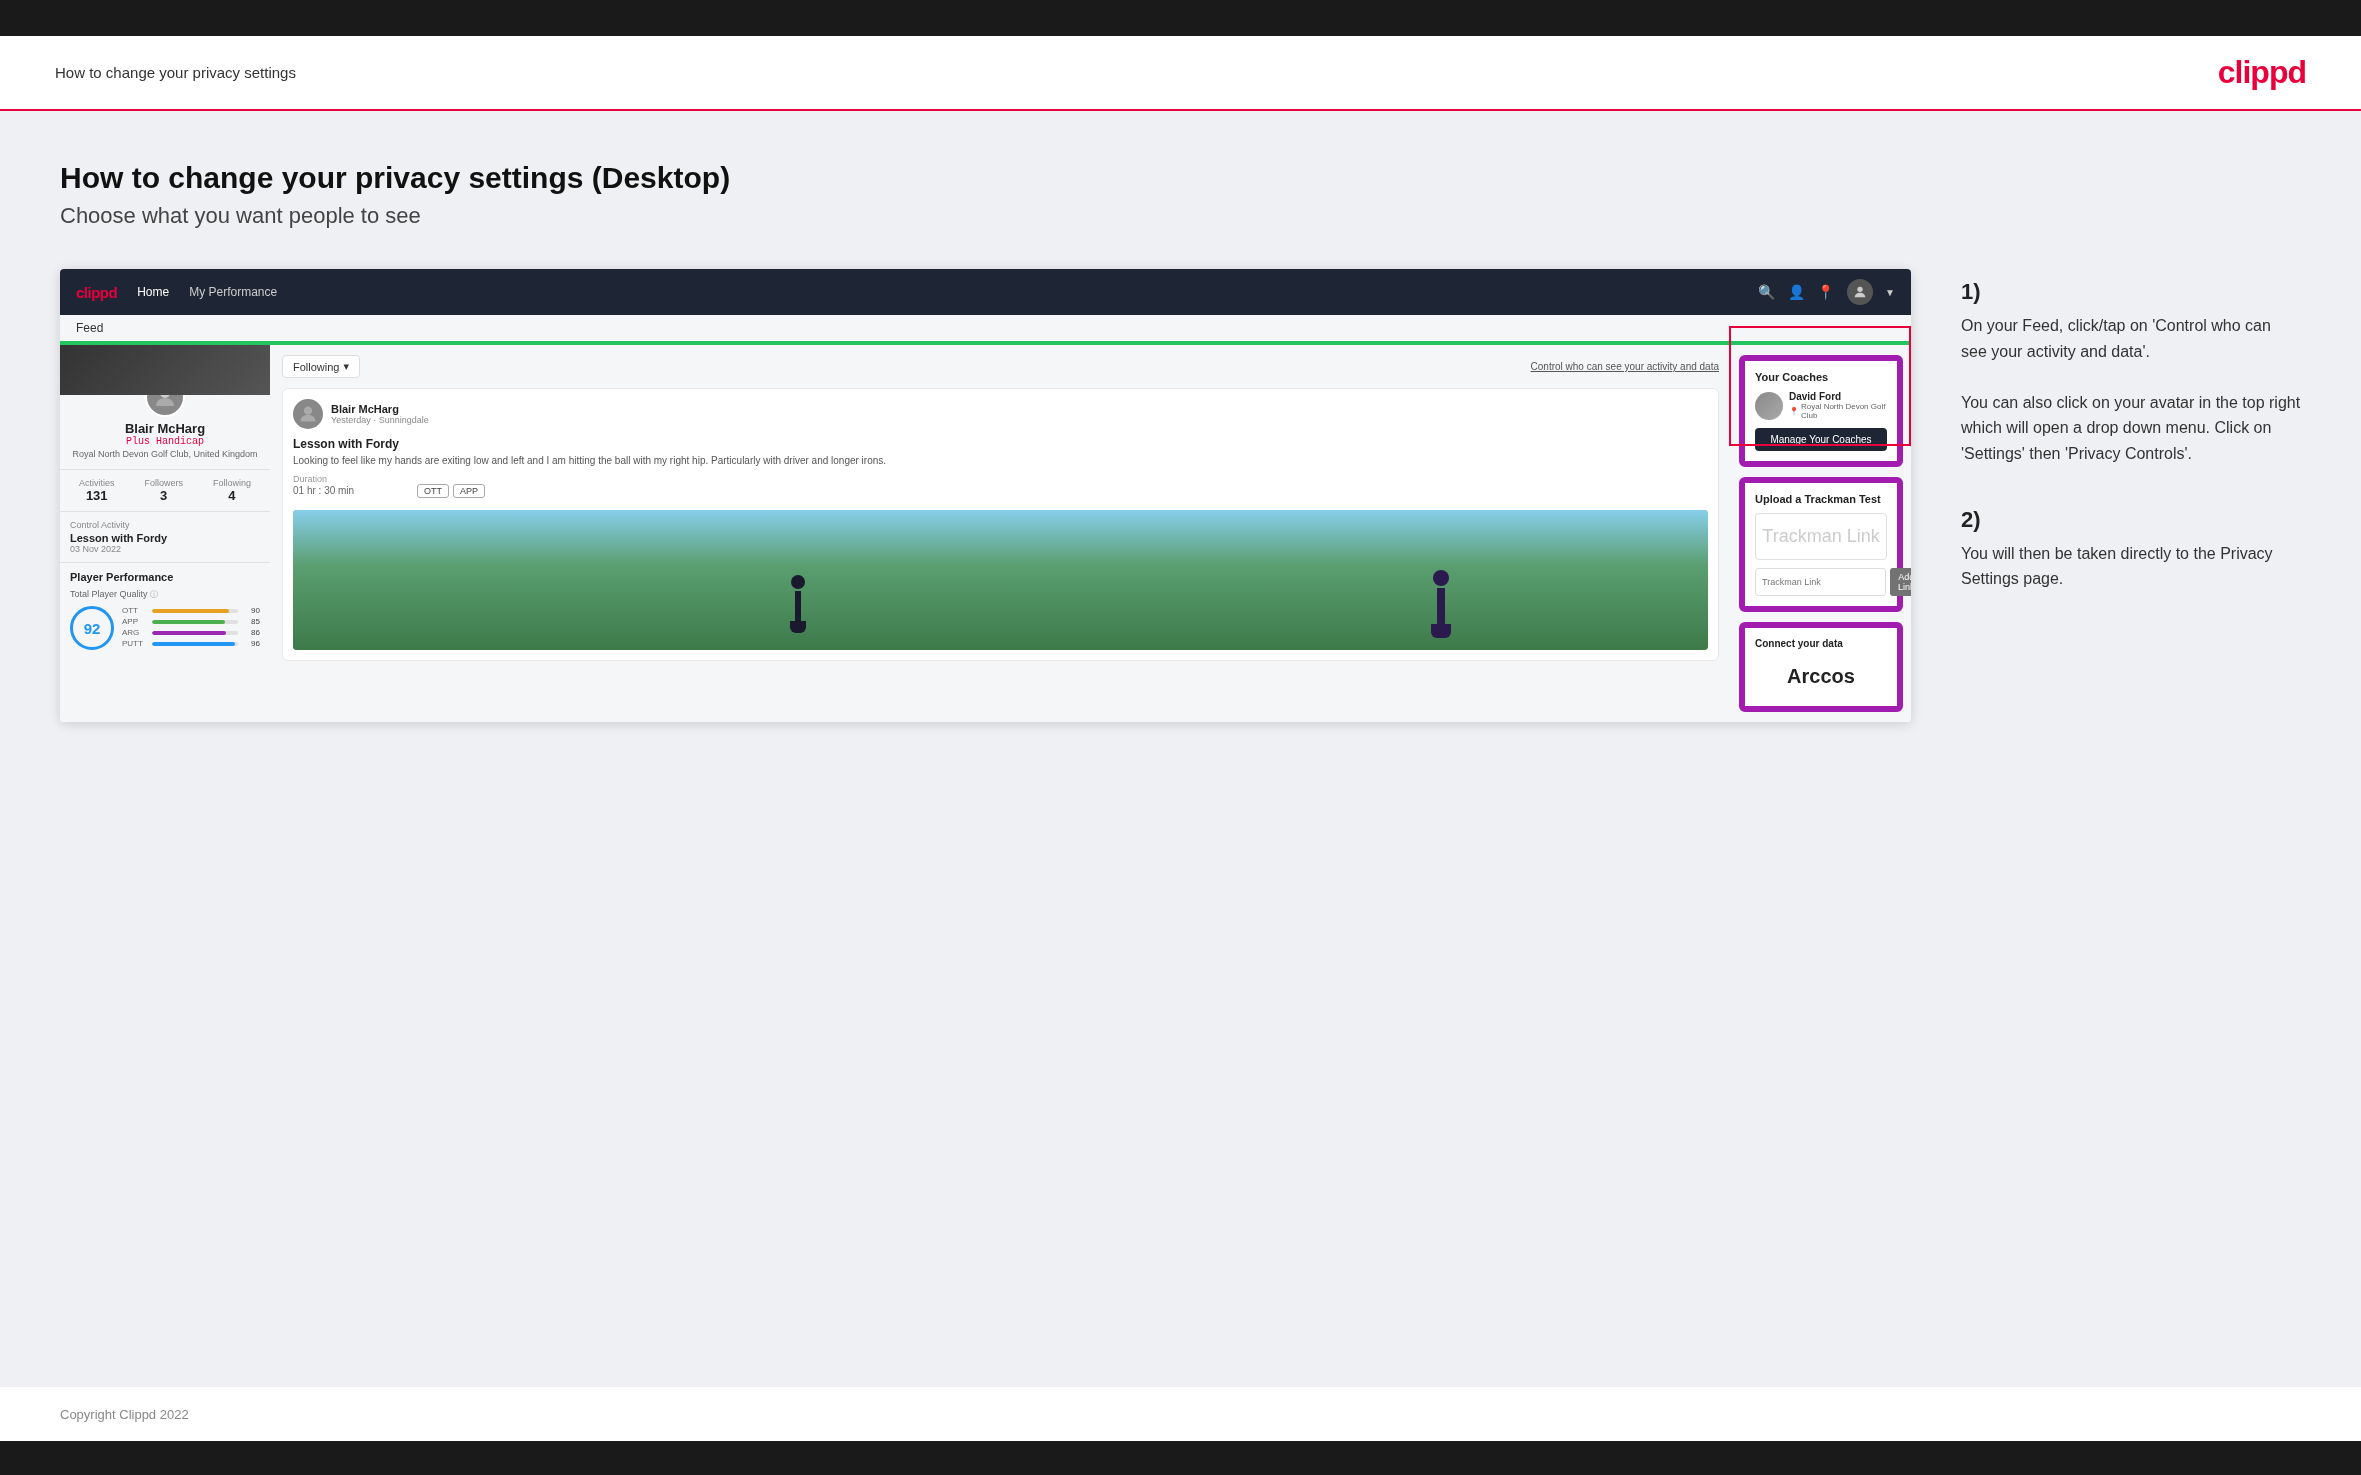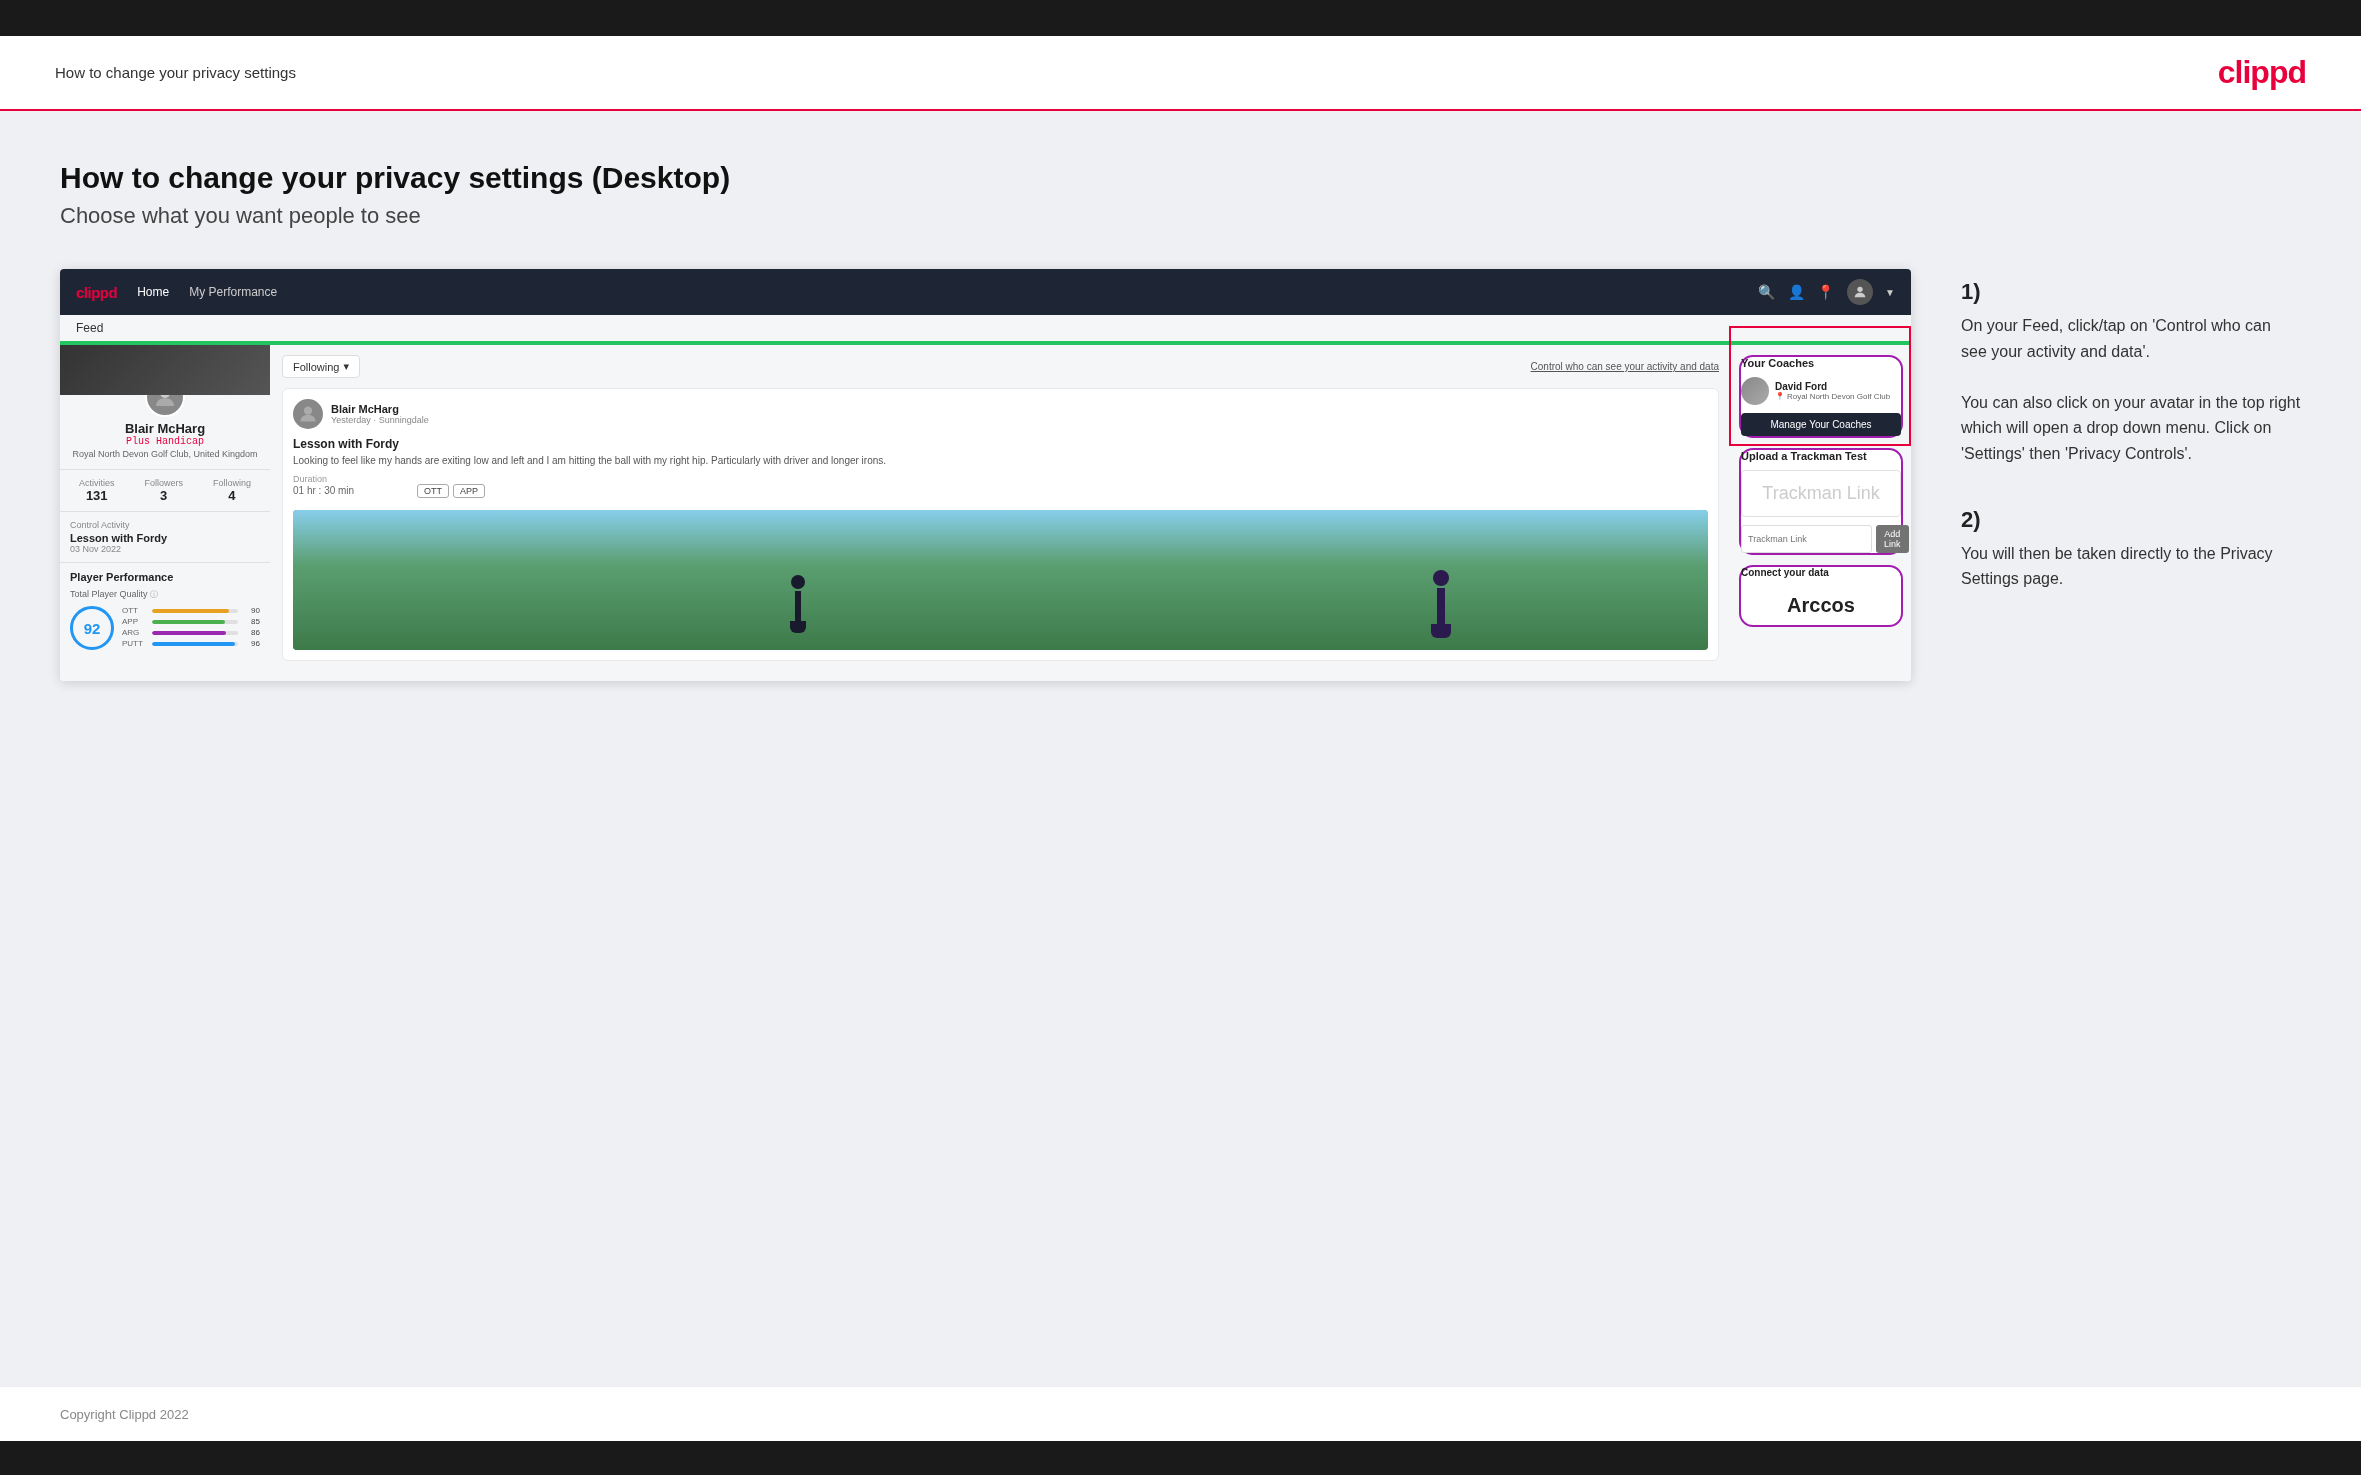--- a/index.html
+++ b/index.html
@@ -391,22 +391,23 @@
     .app-widgets {
       width: 180px;
       flex-shrink: 0;
       padding: 10px 8px;
       display: flex;
       flex-direction: column;
       gap: 10px;
     }
     .widget {
       background: #fff;
-      border-radius: 14px;
-      border: 2px solid #a21caf;
+      border-radius: 6px;
+      border: 6px solid #a21caf;
+      padding: 10px;
     }
     .widget-title {
       font-size: 11px;
       font-weight: 700;
       color: #222;
       margin-bottom: 8px;
     }
     .coach-item {
       display: flex;
       align-items: center;

